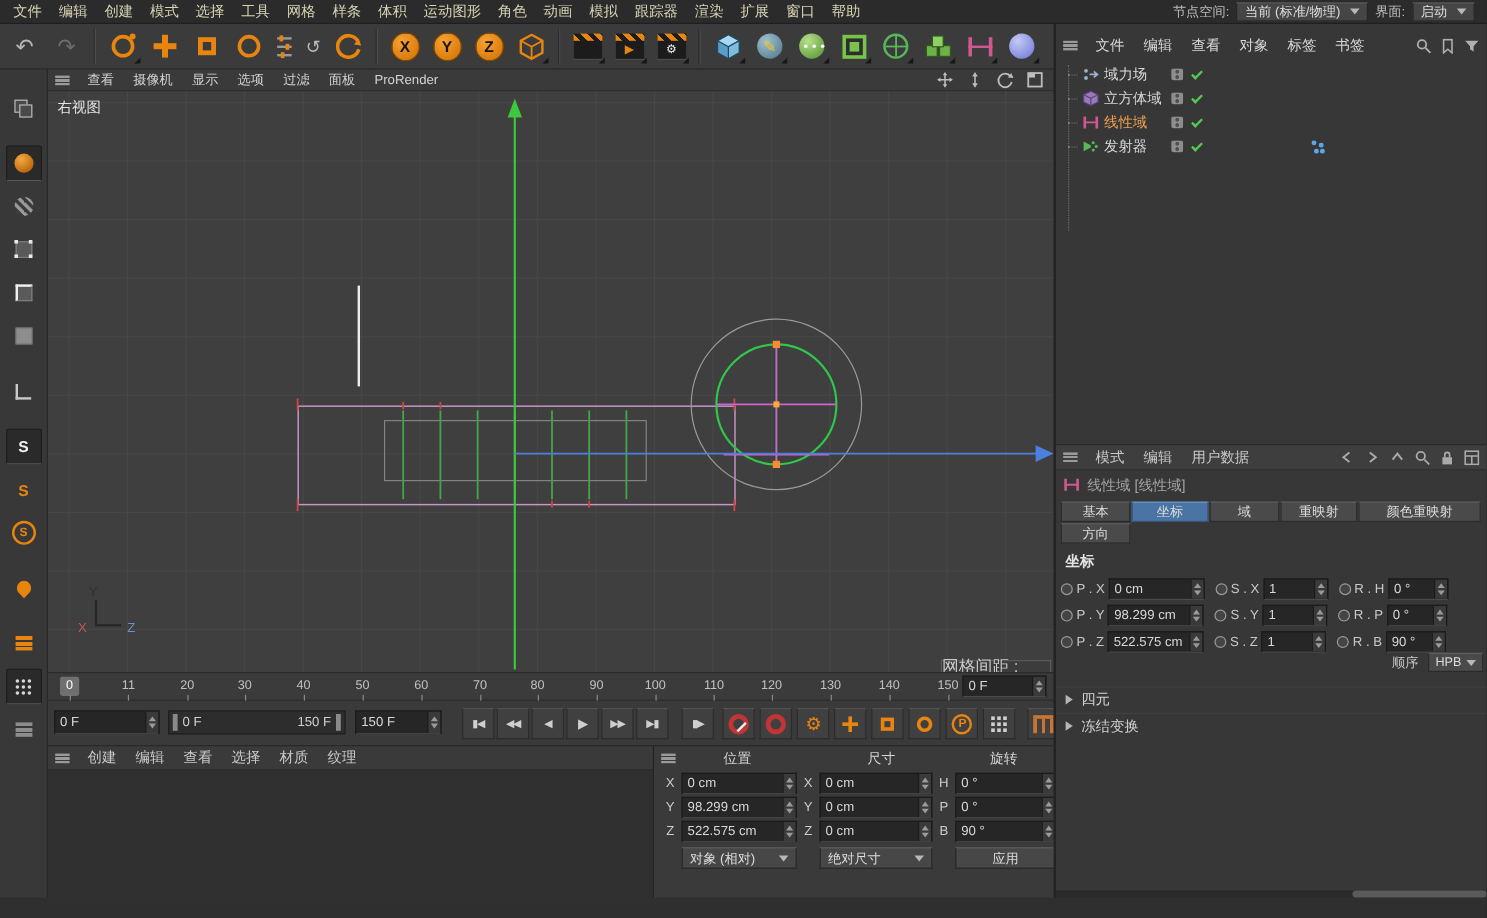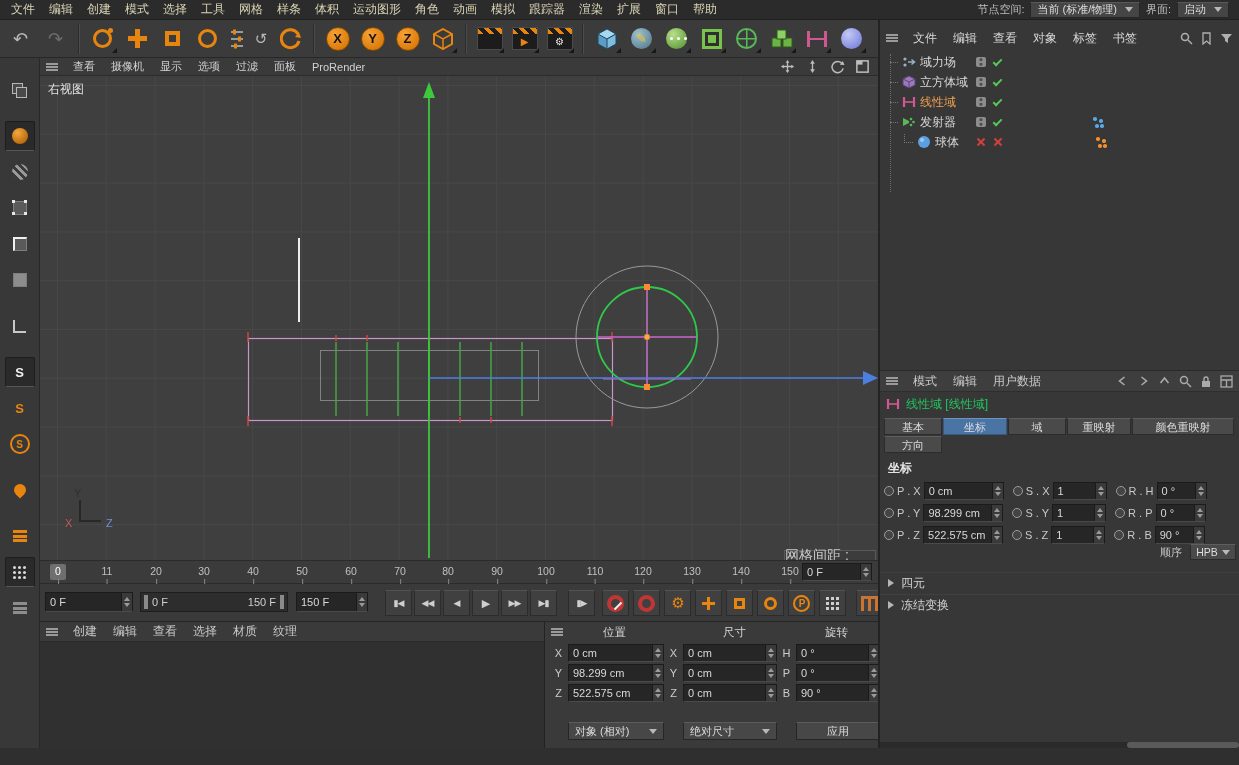--- a/index.html
+++ b/index.html
@@ -166,21 +166,21 @@
   .pdots{position:relative;width:12px;height:12px}
   .pdots::after{content:"";position:absolute;width:3.5px;height:3.5px;border-radius:50%;left:1px;top:1px}
   .pdots.blue::after{background:#5aa8e8;box-shadow:6px 2px 0 #5aa8e8,2px 7px 0 #5aa8e8,7px 7px 0 #5aa8e8}
   .pdots.orange::after{background:#f09030;box-shadow:6px 2px 0 #f09030,2px 7px 0 #f09030,7px 7px 0 #f09030}
   .sel-name{color:#f0a050}
 
   .am-hdr{position:absolute;left:0;top:350px;width:100%;height:22px;background:#3e3e3e;border-top:1px solid #2a2a2a;
           border-bottom:1px solid #2e2e2e;display:flex;align-items:center;gap:2px;padding:0 6px;font-size:12px}
   .am-hdr .right{margin-left:auto;display:flex;gap:8px;align-items:center}
   .am-title{position:absolute;left:0;top:374px;width:100%;height:20px;display:flex;align-items:center;gap:6px;padding:0 6px;
-            color:#22c55e;font-size:12px}
+            color:#a3a3a3;font-size:12px}
   .am-tabs{position:absolute;left:4px;top:398px;width:352px;display:flex;flex-wrap:wrap;gap:1px}
   .tab{height:17px;line-height:16px;text-align:center;font-size:11px;color:#ddd;background:#4a4a4a;
        border:1px solid #2c2c2c;border-top-color:#5e5e5e;flex:none}
   .tab.active{background:#4a74a4;border-color:#36577e;border-top-color:#6e94bd}
   .am-sec{position:absolute;left:8px;top:440px;font-weight:bold;font-size:12px;color:#e3e3e3}
   .am-row{position:absolute;left:4px;width:352px;height:18px;display:flex;align-items:center;gap:3px;font-size:11px}
   .adot{width:10px;height:10px;border-radius:50%;border:1.5px solid #9a9a9a;background:#444;flex:none}
   .am-label{color:#c8c8c8;flex:none}
   .am-order{position:absolute;left:4px;top:524px;width:352px;display:flex;justify-content:flex-end;align-items:center;gap:8px;font-size:11px}
   .hpb{width:46px;height:16px;background:#4a4a4a;border:1px solid #2a2a2a;border-top-color:#5e5e5e;color:#ddd;
@@ -677,21 +677,21 @@
         </div>
       <span class="cm-label">B</span>
       <div class="field w84">
           <span class="val">90 °</span>
           <span class="spin">
             <i class="up"></i>
             <i class="dn"></i>
           </span>
         </div>
     </div>
-    <div class="cm-row" style="margin-top:20px">
+    <div class="cm-row" style="margin-top:4px">
       <span class="cm-label"></span>
       <div class="dropbtn w96">
           <span>对象 (相对)</span>
           <span class="caret"></span>
         </div>
       <span class="cm-label"></span>
       <div class="dropbtn w94">
           <span>绝对尺寸</span>
           <span class="caret"></span>
         </div>
@@ -788,35 +788,20 @@
             </svg>
         </span>
         <span>发射器</span>
         <span class="om-cols">
             <span class="visbox"></span>
             <span class="check"></span>
           </span>
         <span class="om-tag pdots blue"></span>
       </div>
 
-      <div class="om-row">
-        <span class="elbow"></span>
-        <span class="obj-ic">
-          <svg width="14" height="14" viewBox="0 0 14 14">
-              <circle cx="7" cy="7" r="6" fill="#5aa0e0"></circle>
-              <circle cx="5" cy="5" r="2" fill="#9cc8f0"></circle>
-            </svg>
-        </span>
-        <span>球体</span>
-        <span class="om-cols">
-            <span class="cross"></span>
-            <span class="cross"></span>
-          </span>
-        <span class="om-tag pdots orange"></span>
-      </div>
     </div>
 
     <div class="am-hdr">
       <span class="hamb" style="margin-right:6px"></span>
       <span class="mi">模式</span>
       <span class="mi">编辑</span>
       <span class="mi">用户数据</span>
       <span class="right">
         <svg width="13" height="12" viewBox="0 0 12 12">
             <path d="M8 2 L3 6 L8 10" fill="none" stroke="#aaa" stroke-width="1.6"></path>

